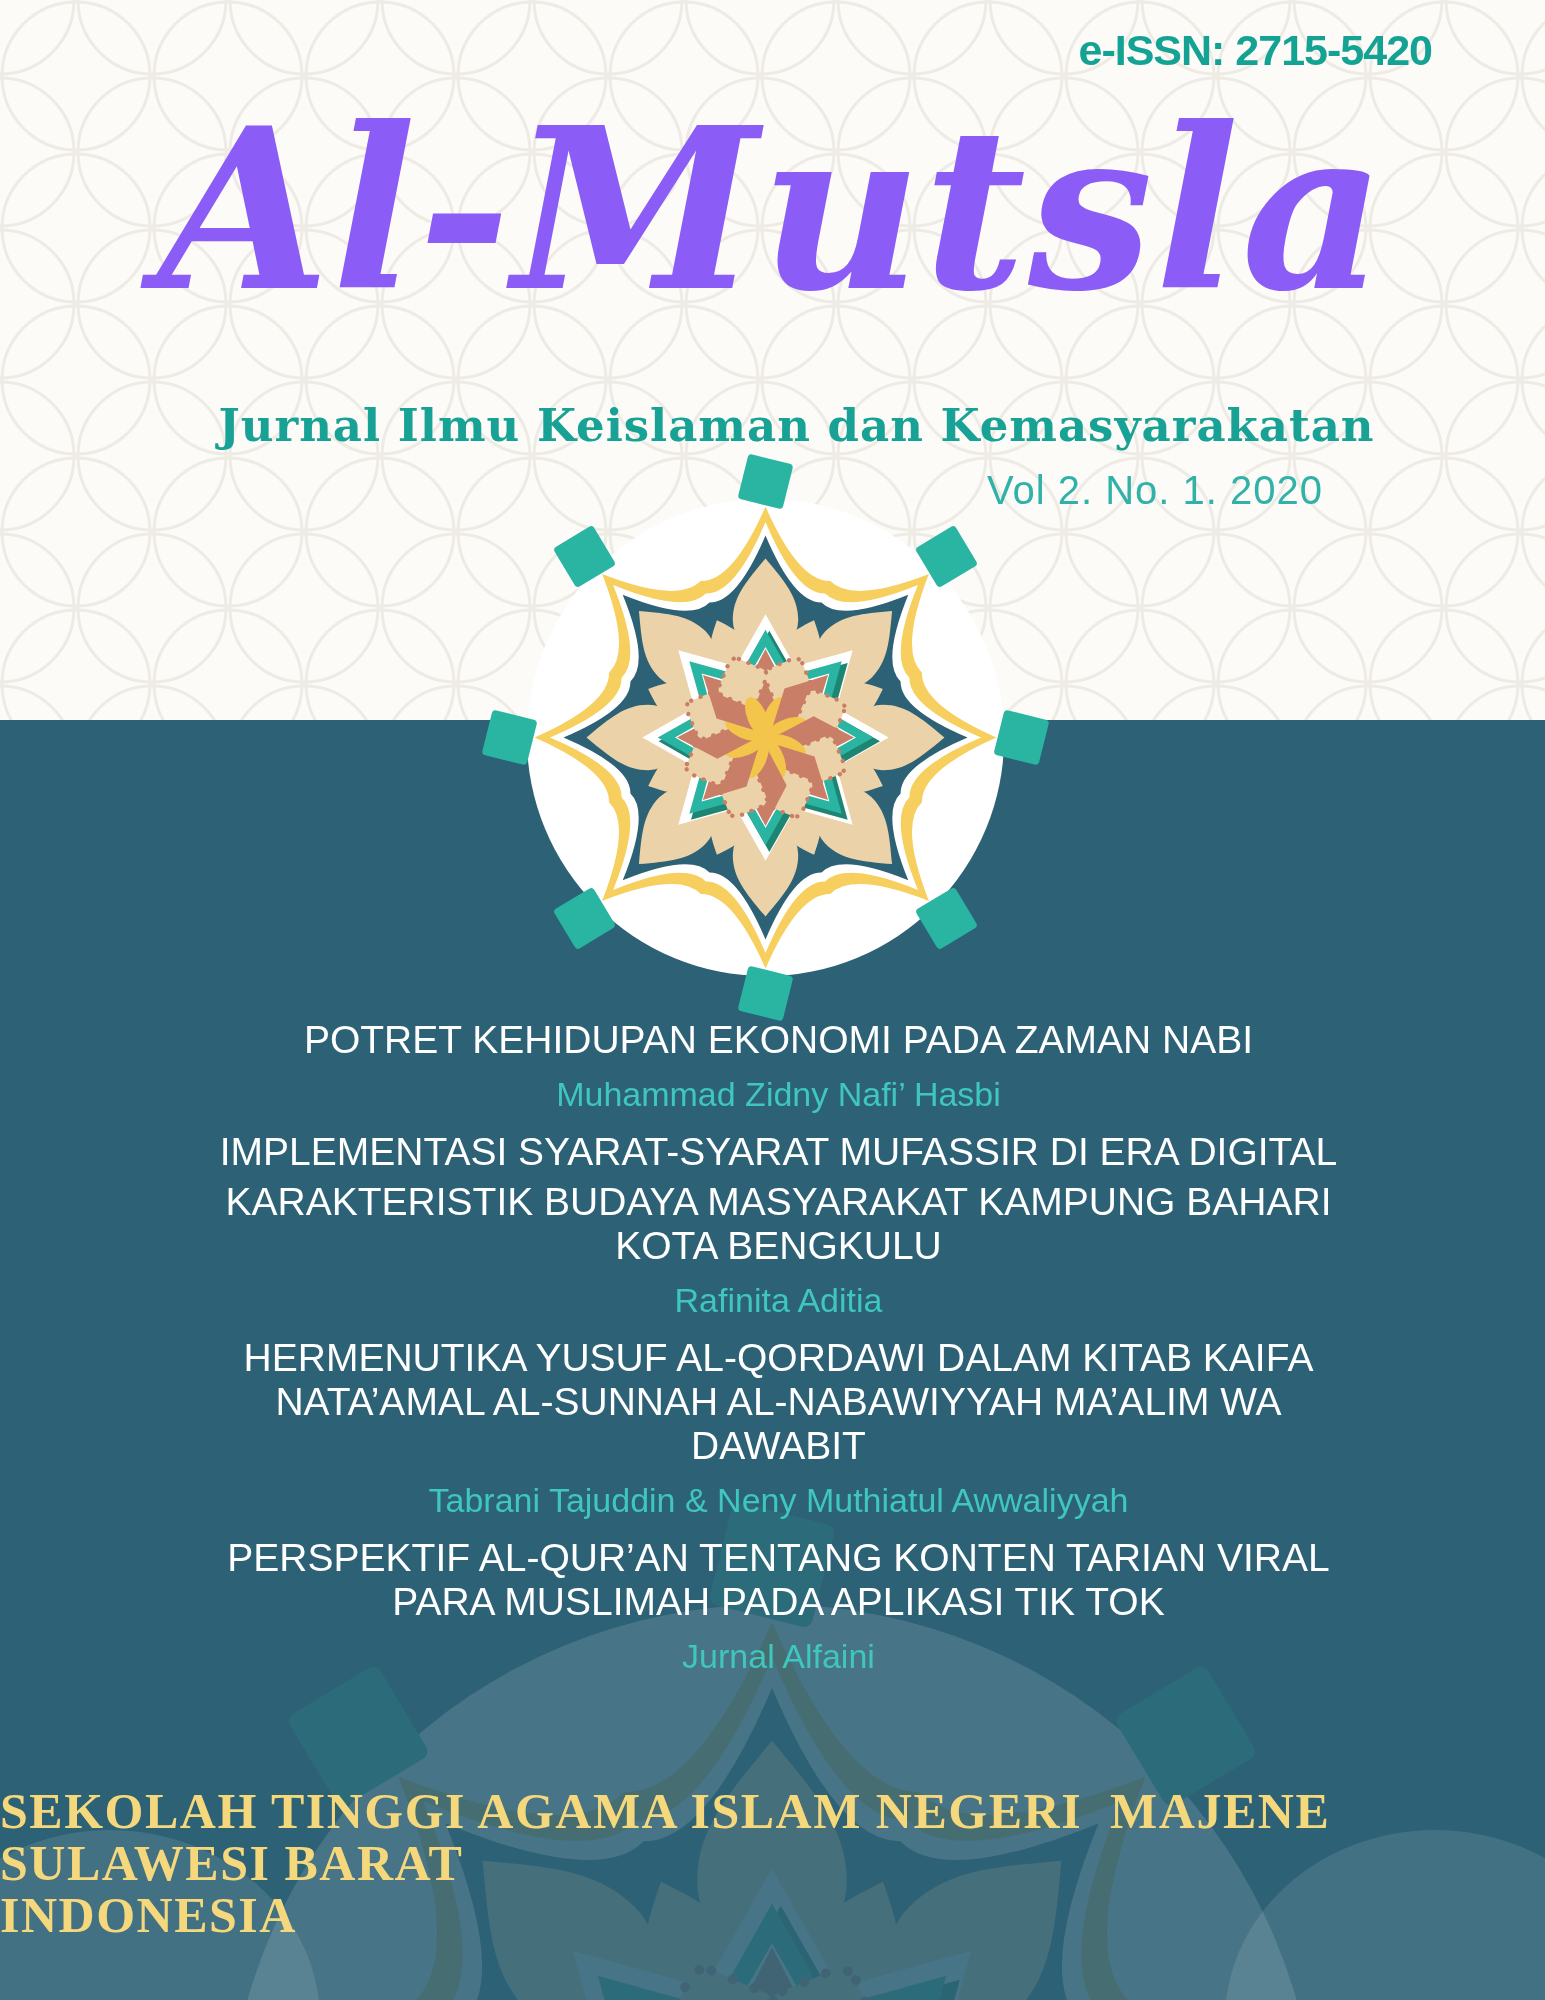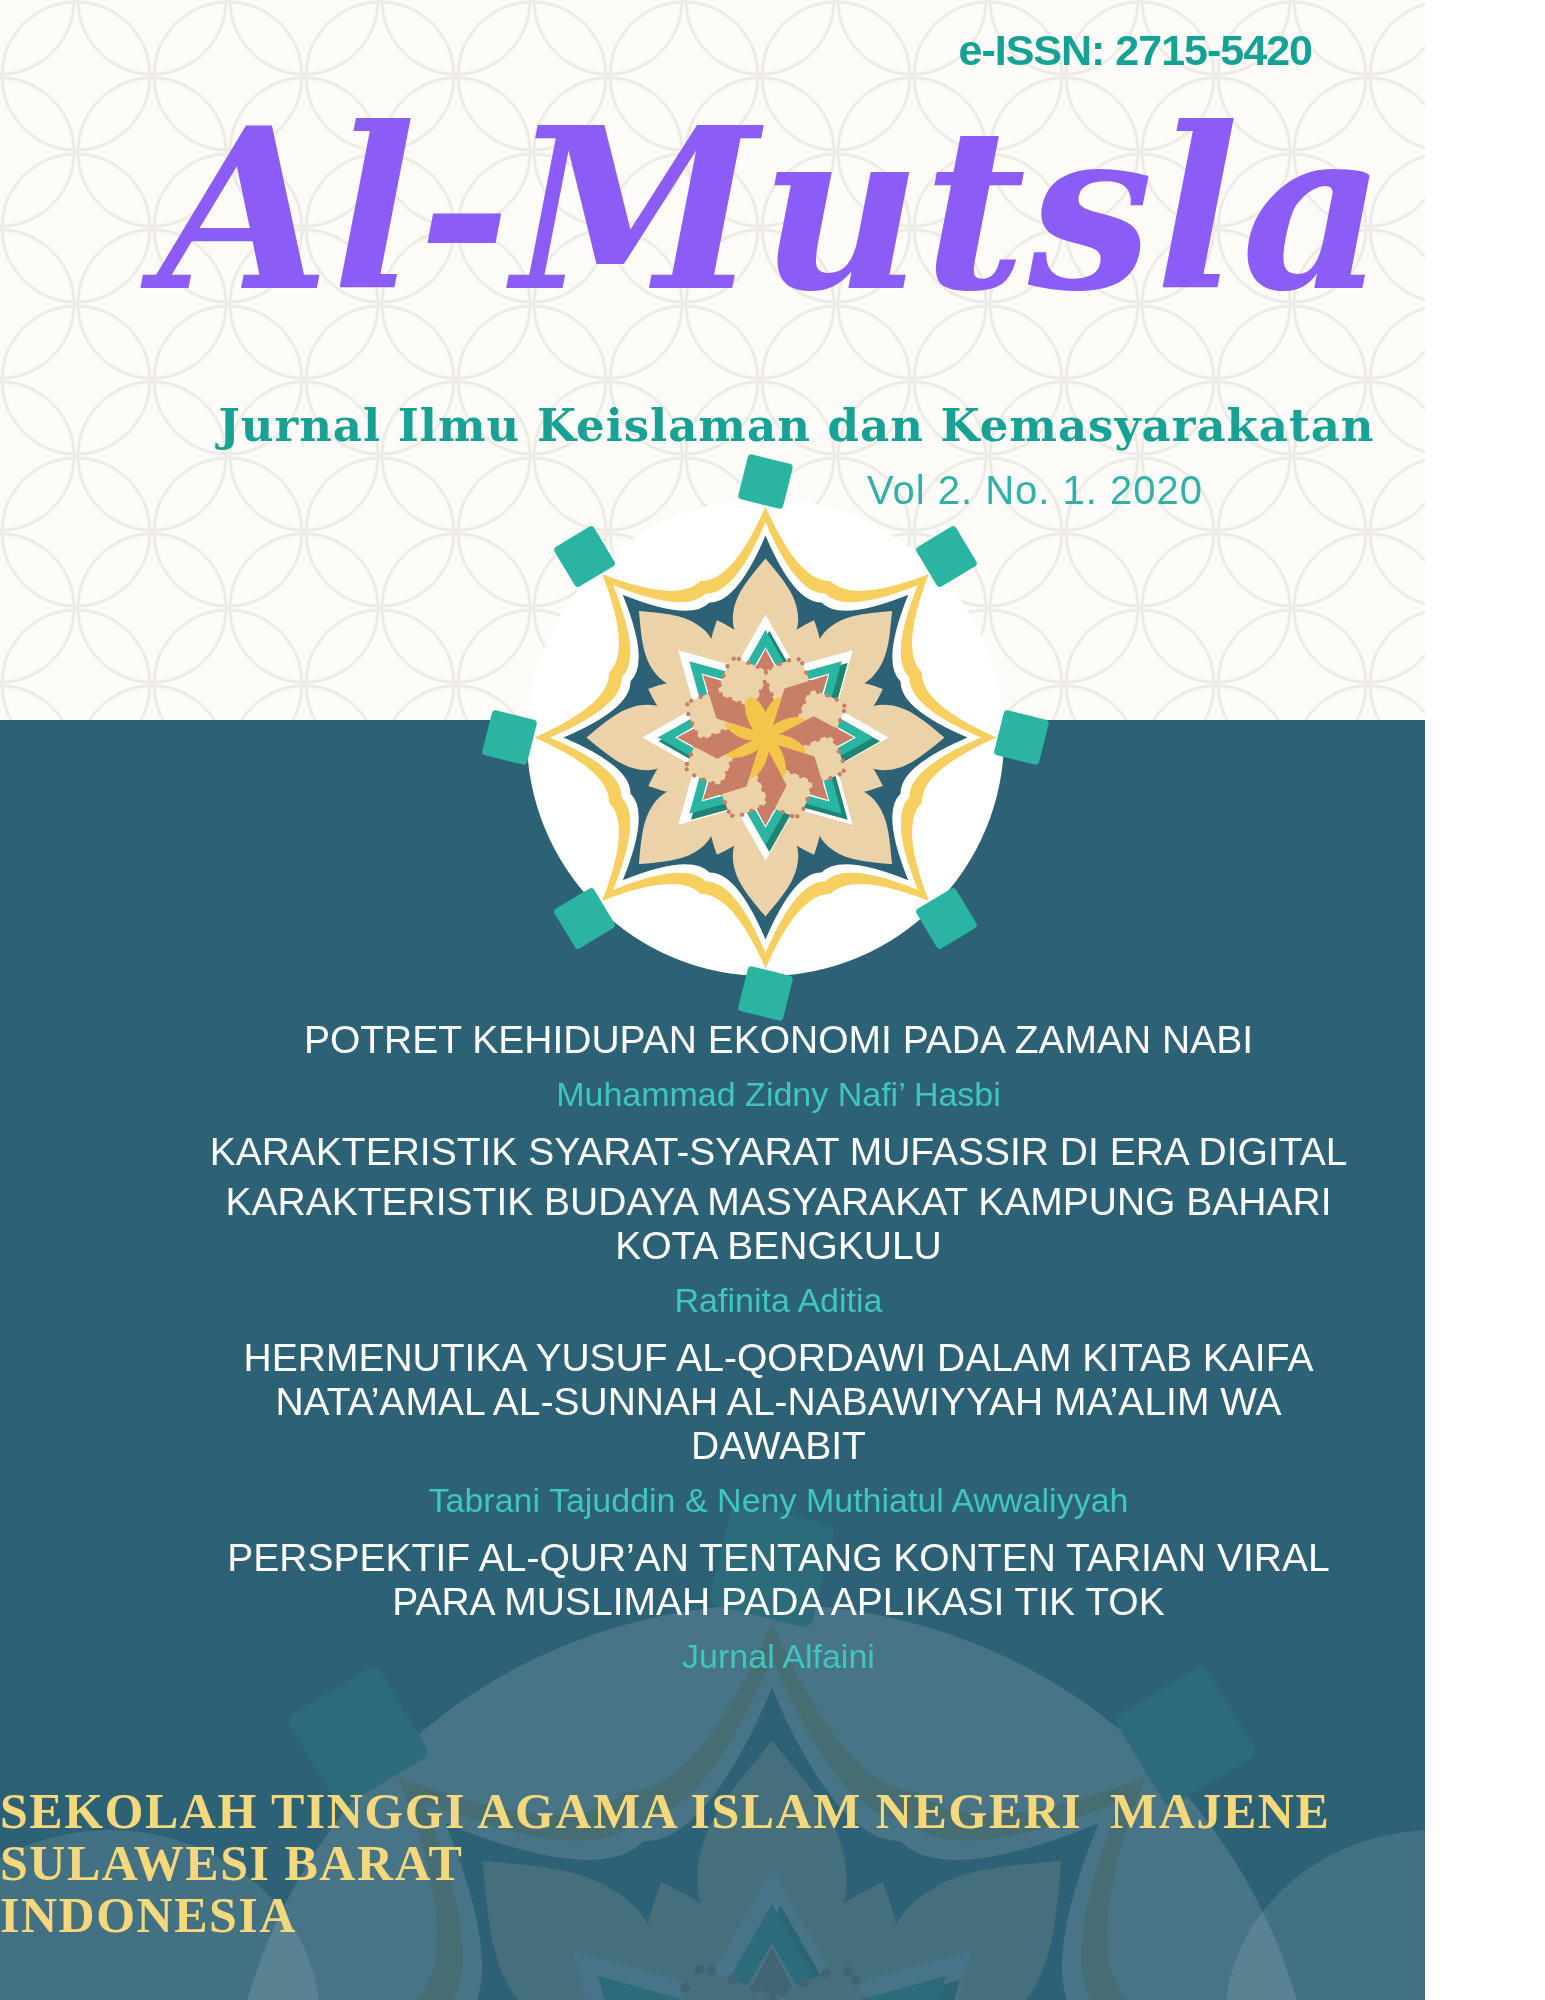--- a/index.html
+++ b/index.html
@@ -1,16 +1,16 @@
 <!DOCTYPE html>
 <html><head>
 <meta charset="utf-8">
 <style>
   html,body{margin:0;padding:0;}
-  .page{position:relative;width:1425px;height:2000px;overflow:hidden;
+  .page{position:relative;width:1545px;height:2000px;overflow:hidden;
         background:#FCFBF8;font-family:"Liberation Sans",sans-serif;}
   svg.pattern{position:absolute;left:0;top:0;z-index:0;}
   .band{position:absolute;left:0;top:720px;width:1545px;height:1280px;background:#2D6175;z-index:1;}
   svg.watermark{position:absolute;left:0;top:720px;z-index:2;}
   svg.logo{position:absolute;left:473px;top:445px;width:585px;height:585px;z-index:3;}
   .txt{position:absolute;z-index:4;}
   .eissn{top:26px;right:113px;font-size:43px;font-weight:bold;color:#14A294;letter-spacing:-1px;}
   .mast-title{top:60px;left:0;width:1545px;text-align:center;
       font-family:"DejaVu Serif","Liberation Serif",serif;font-style:italic;font-weight:bold;
       font-size:222px;line-height:300px;color:#8b5cf6;letter-spacing:2px;}
@@ -245,21 +245,21 @@
   <div class="txt mast-sub">Jurnal Ilmu Keislaman dan Kemasyarakatan</div>
   <div class="txt vol">Vol 2. No. 1. 2020</div>
 
   <div class="txt articles">
     <div class="article">
       <div class="a-title">POTRET KEHIDUPAN EKONOMI PADA ZAMAN NABI</div>
       <div class="a-author">Muhammad Zidny Nafi’ Hasbi</div>
     </div>
 
     <div class="article">
-      <div class="a-title">KARAKTERISTIK SYARAT-SYARAT MUFASSIR DI ERA DIGITAL</div>
+      <div class="a-title">IMPLEMENTASI SYARAT-SYARAT MUFASSIR DI ERA DIGITAL</div>
     </div>
 
     <div class="article">
       <div class="a-title">KARAKTERISTIK BUDAYA MASYARAKAT KAMPUNG BAHARI
 KOTA BENGKULU</div>
       <div class="a-author">Rafinita Aditia</div>
     </div>
 
     <div class="article">
       <div class="a-title">HERMENUTIKA YUSUF AL-QORDAWI DALAM KITAB KAIFA

